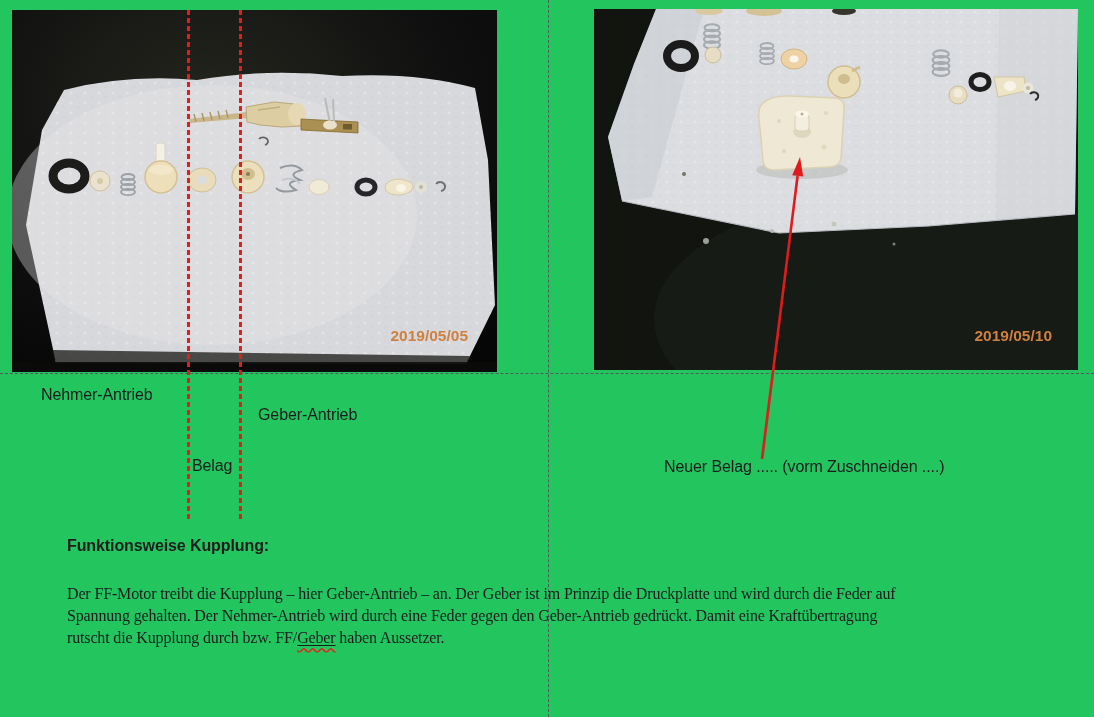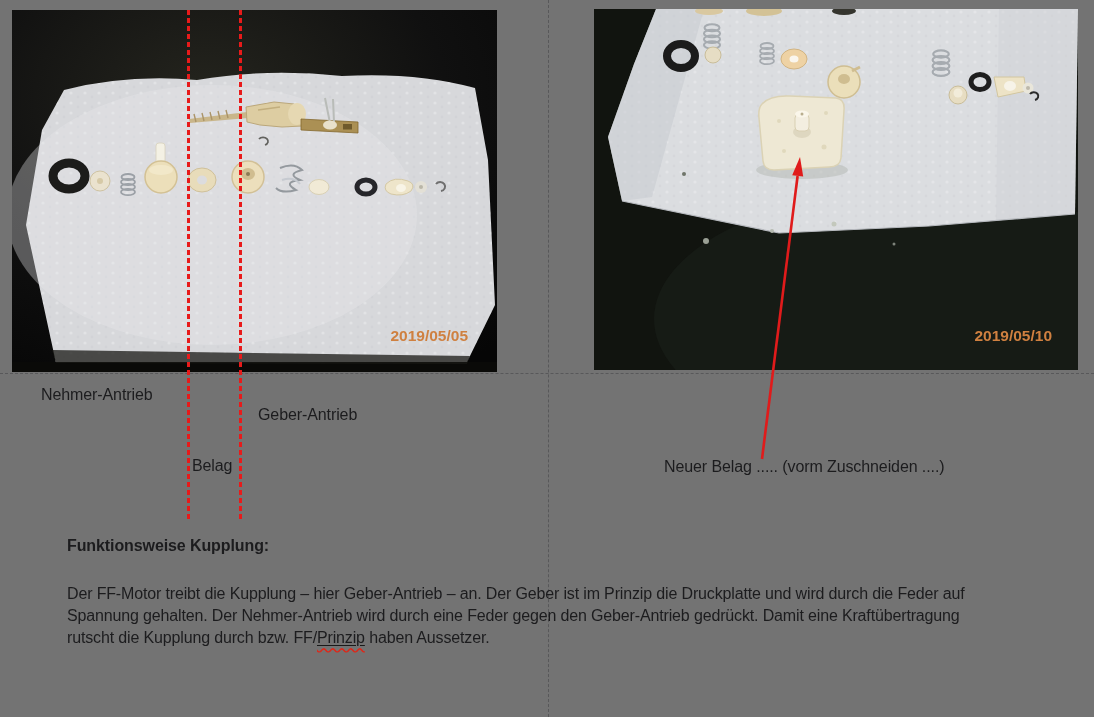--- a/index.html
+++ b/index.html
@@ -1,19 +1,19 @@
 <!DOCTYPE html>
 <html><head>
 <meta charset="utf-8">
 <style>
   html,body{margin:0;padding:0;background:#888;}
   .page{
     position:relative;
     width:1094px;height:717px;
-    background:#737373;
+    background:#22c55e;
     overflow:hidden;
     font-family:"Liberation Sans",sans-serif;
     color:#1c1c1e;
     margin:0 auto;
   }
   
   .grid-v{position:absolute;left:548px;top:0;width:0;height:717px;border-left:1px dashed #58585a;z-index:1;}
   .grid-h{position:absolute;left:0;top:373px;width:1094px;height:0;border-top:1px dashed #58585a;z-index:1;}
   
   .photo{position:absolute;margin:0;padding:0;z-index:2;line-height:0;}
@@ -29,21 +29,21 @@
   
   .arrow-overlay{position:absolute;left:0;top:0;width:1094px;height:717px;z-index:6;pointer-events:none;}
   
   .label{position:absolute;font-size:16px;letter-spacing:-0.1px;white-space:nowrap;z-index:4;text-align:right;}
   .label-nehmer{left:41px;top:386px;}
   .label-geber{left:258px;top:406px;}
   .label-belag{left:192px;top:457px;}
   .label-neuer{left:664px;top:458px;}
   .heading{position:absolute;left:67px;top:537px;font-size:16px;font-weight:bold;letter-spacing:-0.1px;z-index:4;}
   .para{position:absolute;left:67px;top:583px;font-size:16px;line-height:22px;letter-spacing:-0.15px;z-index:4;}
-  .para .tline{white-space:nowrap;}
+  .para .tline{white-space:nowrap;font-family:Liberation Serif, serif;}
   .u-word{text-decoration:underline solid #1a1a1a;text-underline-offset:2px;}
   .u-word > span{text-decoration:underline wavy #d92a1c;text-underline-offset:4px;}
 </style>
 </head>
 <body>
 
 <div class="page">
 
   <div class="grid-v"></div>
   <div class="grid-h"></div>
@@ -195,16 +195,16 @@
 
   <div class="label label-nehmer">Nehmer-Antrieb</div>
   <div class="label label-geber">Geber-Antrieb</div>
   <div class="label label-belag">Belag</div>
   <div class="label label-neuer">Neuer Belag ..... (vorm Zuschneiden ....)</div>
 
   <div class="heading">Funktionsweise Kupplung:</div>
   <div class="para">
     <div class="tline">Der FF-Motor treibt die Kupplung – hier Geber-Antrieb – an. Der Geber ist im Prinzip die Druckplatte und wird durch die Feder auf</div>
     <div class="tline">Spannung gehalten. Der Nehmer-Antrieb wird durch eine Feder gegen den Geber-Antrieb gedrückt. Damit eine Kraftübertragung</div>
-    <div class="tline"><span>rutscht die Kupplung durch bzw. FF/</span><span class="u-word"><span>Prinzip</span></span><span> haben Aussetzer.</span></div>
+    <div class="tline"><span>rutscht die Kupplung durch bzw. FF/</span><span class="u-word"><span>Geber</span></span><span> haben Aussetzer.</span></div>
   </div>
 
 </div>
 
 </body></html>

